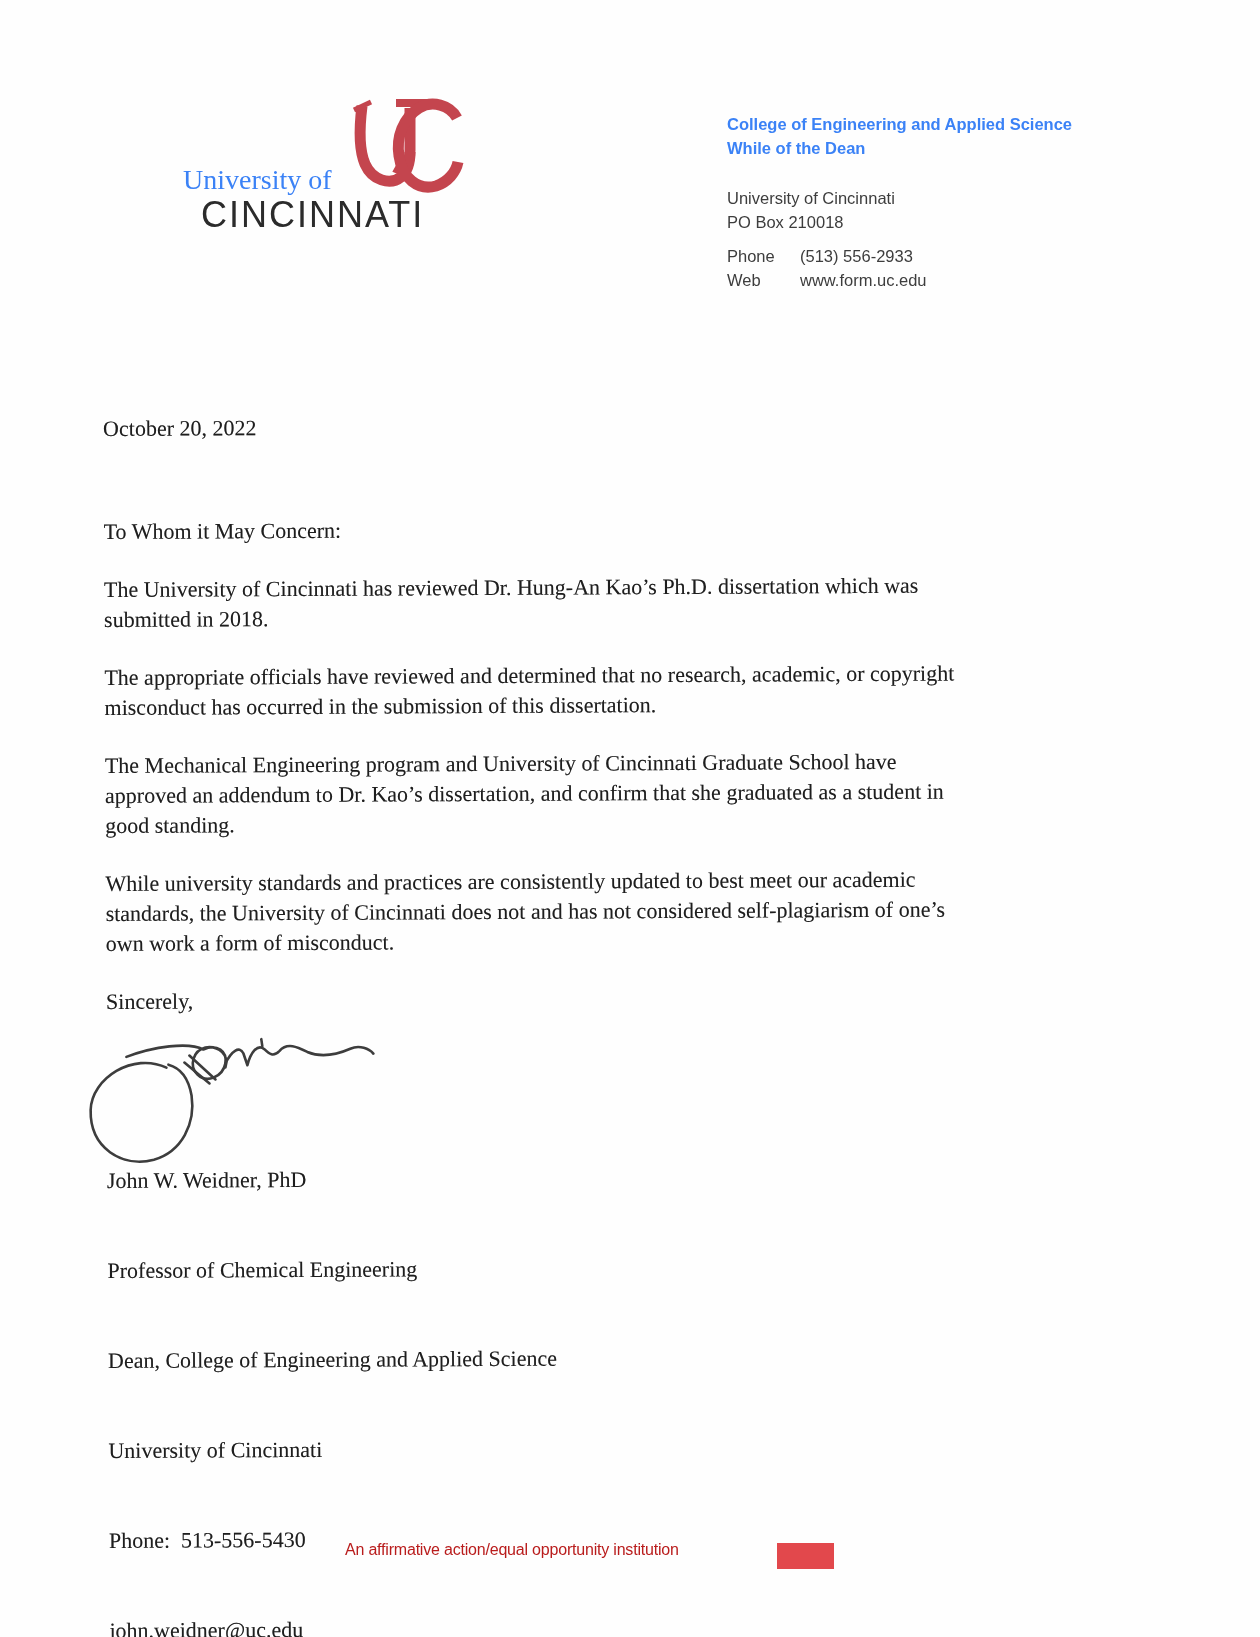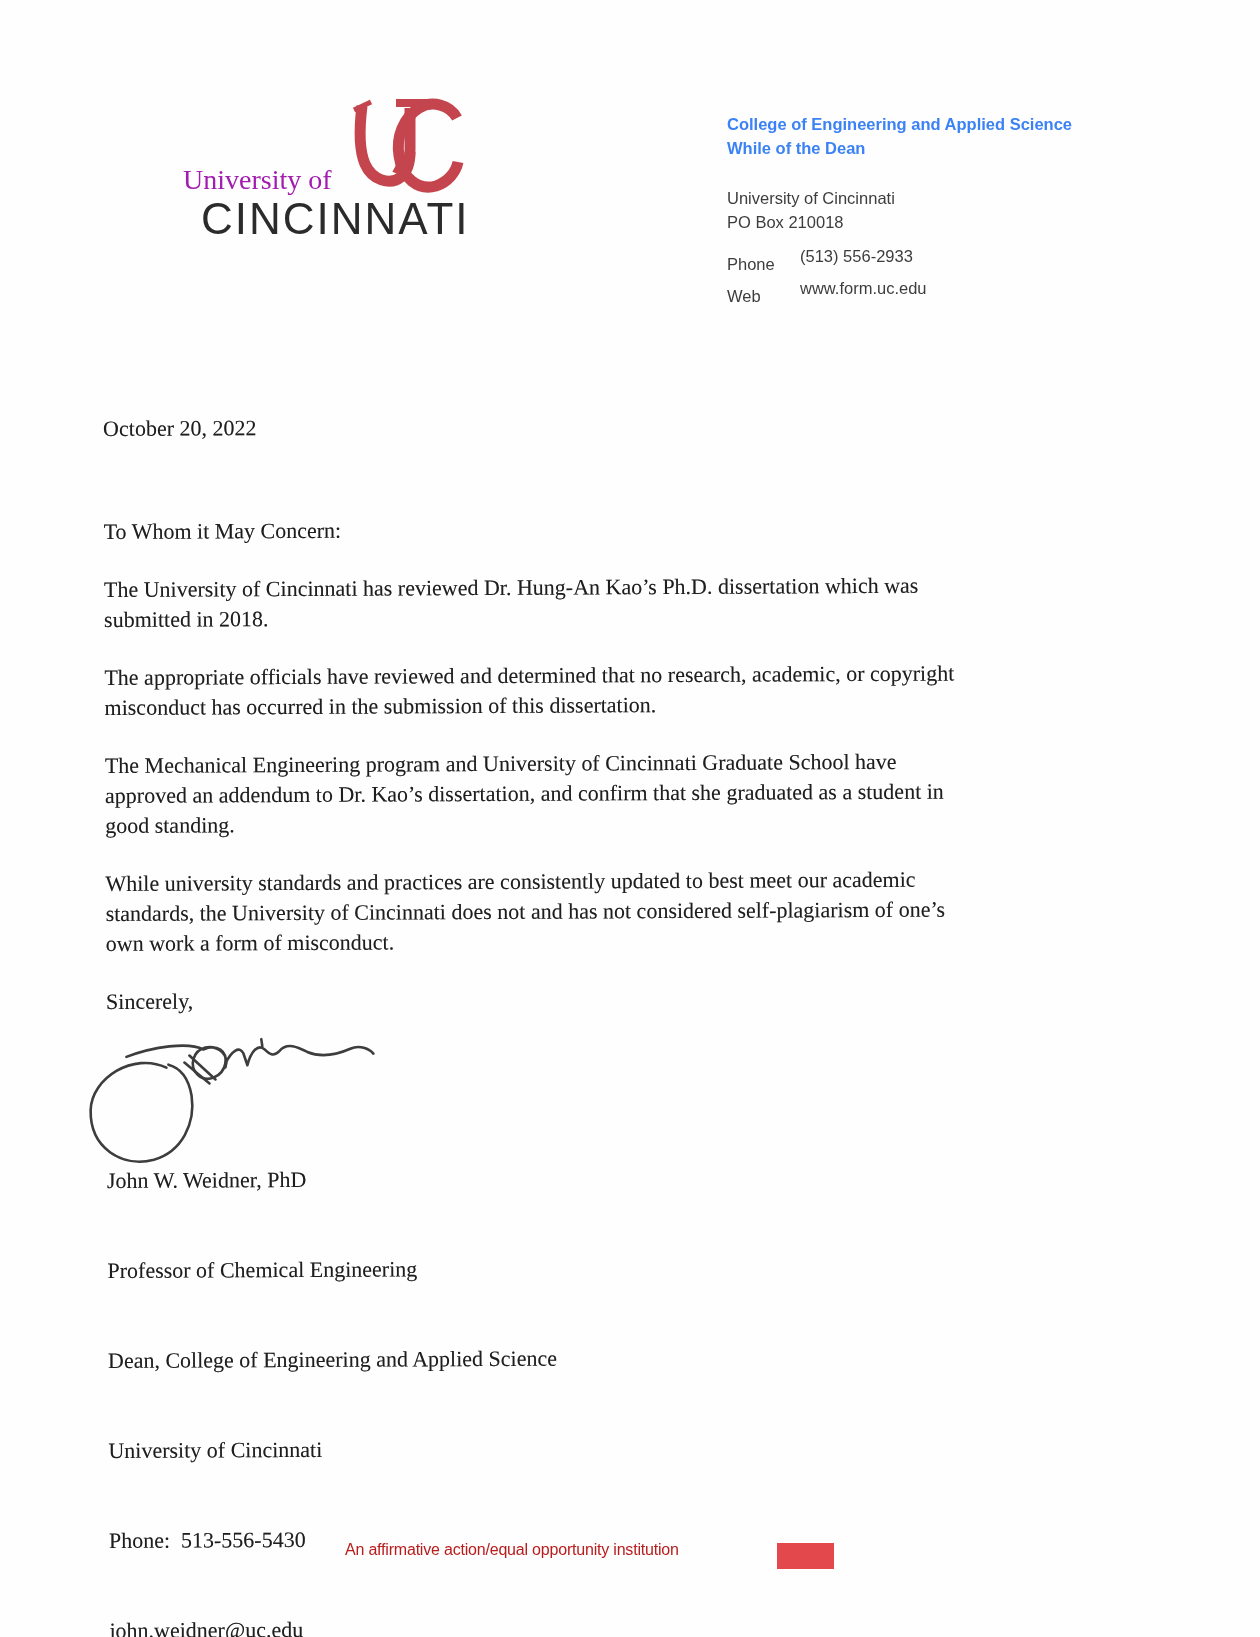--- a/index.html
+++ b/index.html
@@ -7,34 +7,34 @@
     position:relative; width:1260px; height:1637px;
     background:#fefefe; overflow:hidden;
     font-family:"Liberation Sans", sans-serif;
   }
 
   
   .monogram { position:absolute; left:338px; top:92px; width:128px; height:108px; }
   .monogram path { stroke:#c4454e; fill:none; }
   .logo-line1 {
     position:absolute; left:183px; top:164px;
-    font-family:"Liberation Serif", serif; font-size:28px; color:#a21caf;
+    font-family:"Liberation Serif", serif; font-size:28px; color:#3b82f6;
   }
   .logo-line2 {
     position:absolute; left:201px; top:194px;
-    font-size:44px; letter-spacing:2px; color:#2b2b2b; font-weight:normal;
+    font-size:36px; letter-spacing:2px; color:#2b2b2b; font-weight:normal;
   }
 
   
   .dean-block { position:absolute; left:727px; top:112px; color:#3d3d3d; }
   .dean-bold  { font-weight:bold; font-size:16.5px; line-height:24px; color:#3b82f6; }
   .dean-addr  { margin-top:26px; font-size:16.5px; line-height:24px; }
   .contact    { margin-top:10px; font-size:16.5px; line-height:24px; }
   .contact-row   { display:flex; }
-  .contact-label { width:73px;margin-top:8px; }
+  .contact-label { width:73px; }
 
   
   .letter {
     position:absolute; left:103px; top:414px; width:1000px;
     font-family:"Liberation Serif", serif; font-size:22px; line-height:30px;
     color:#1e1e1e; transform:rotate(-0.3deg); transform-origin:left top;
     text-shadow:0 0 0.5px rgba(30,30,30,0.35);
   }
   .letter .date       { margin:0 0 73px 0; }
   .letter .salutation { margin:0 0 28px 0; }

